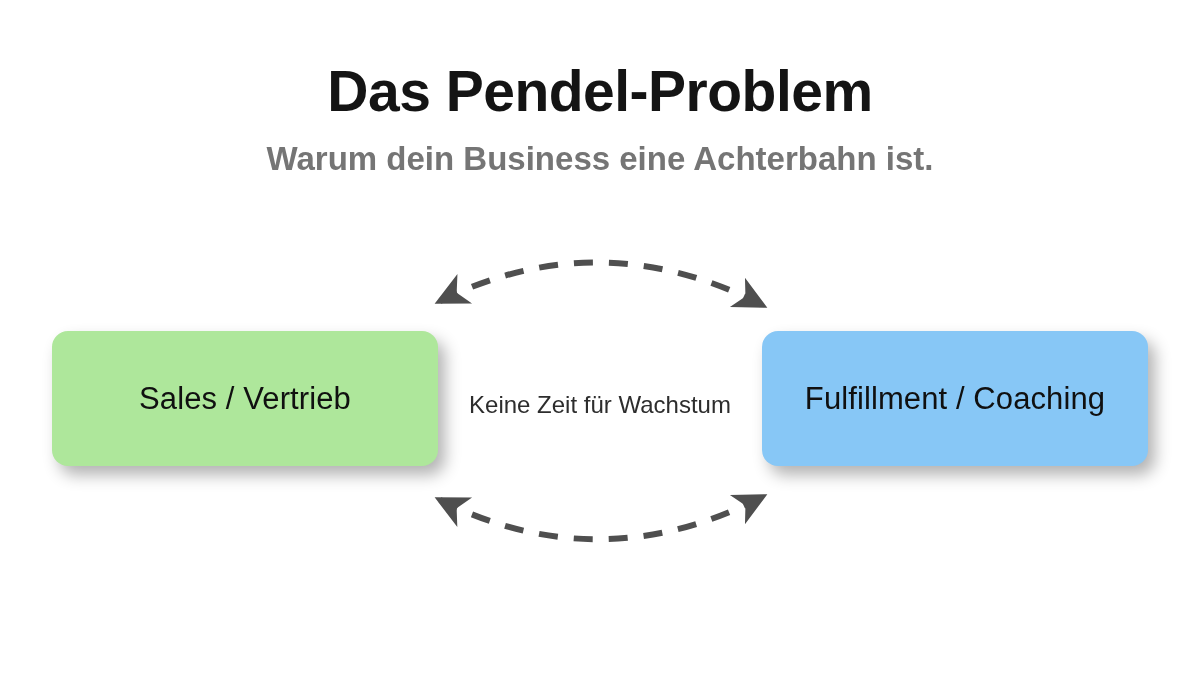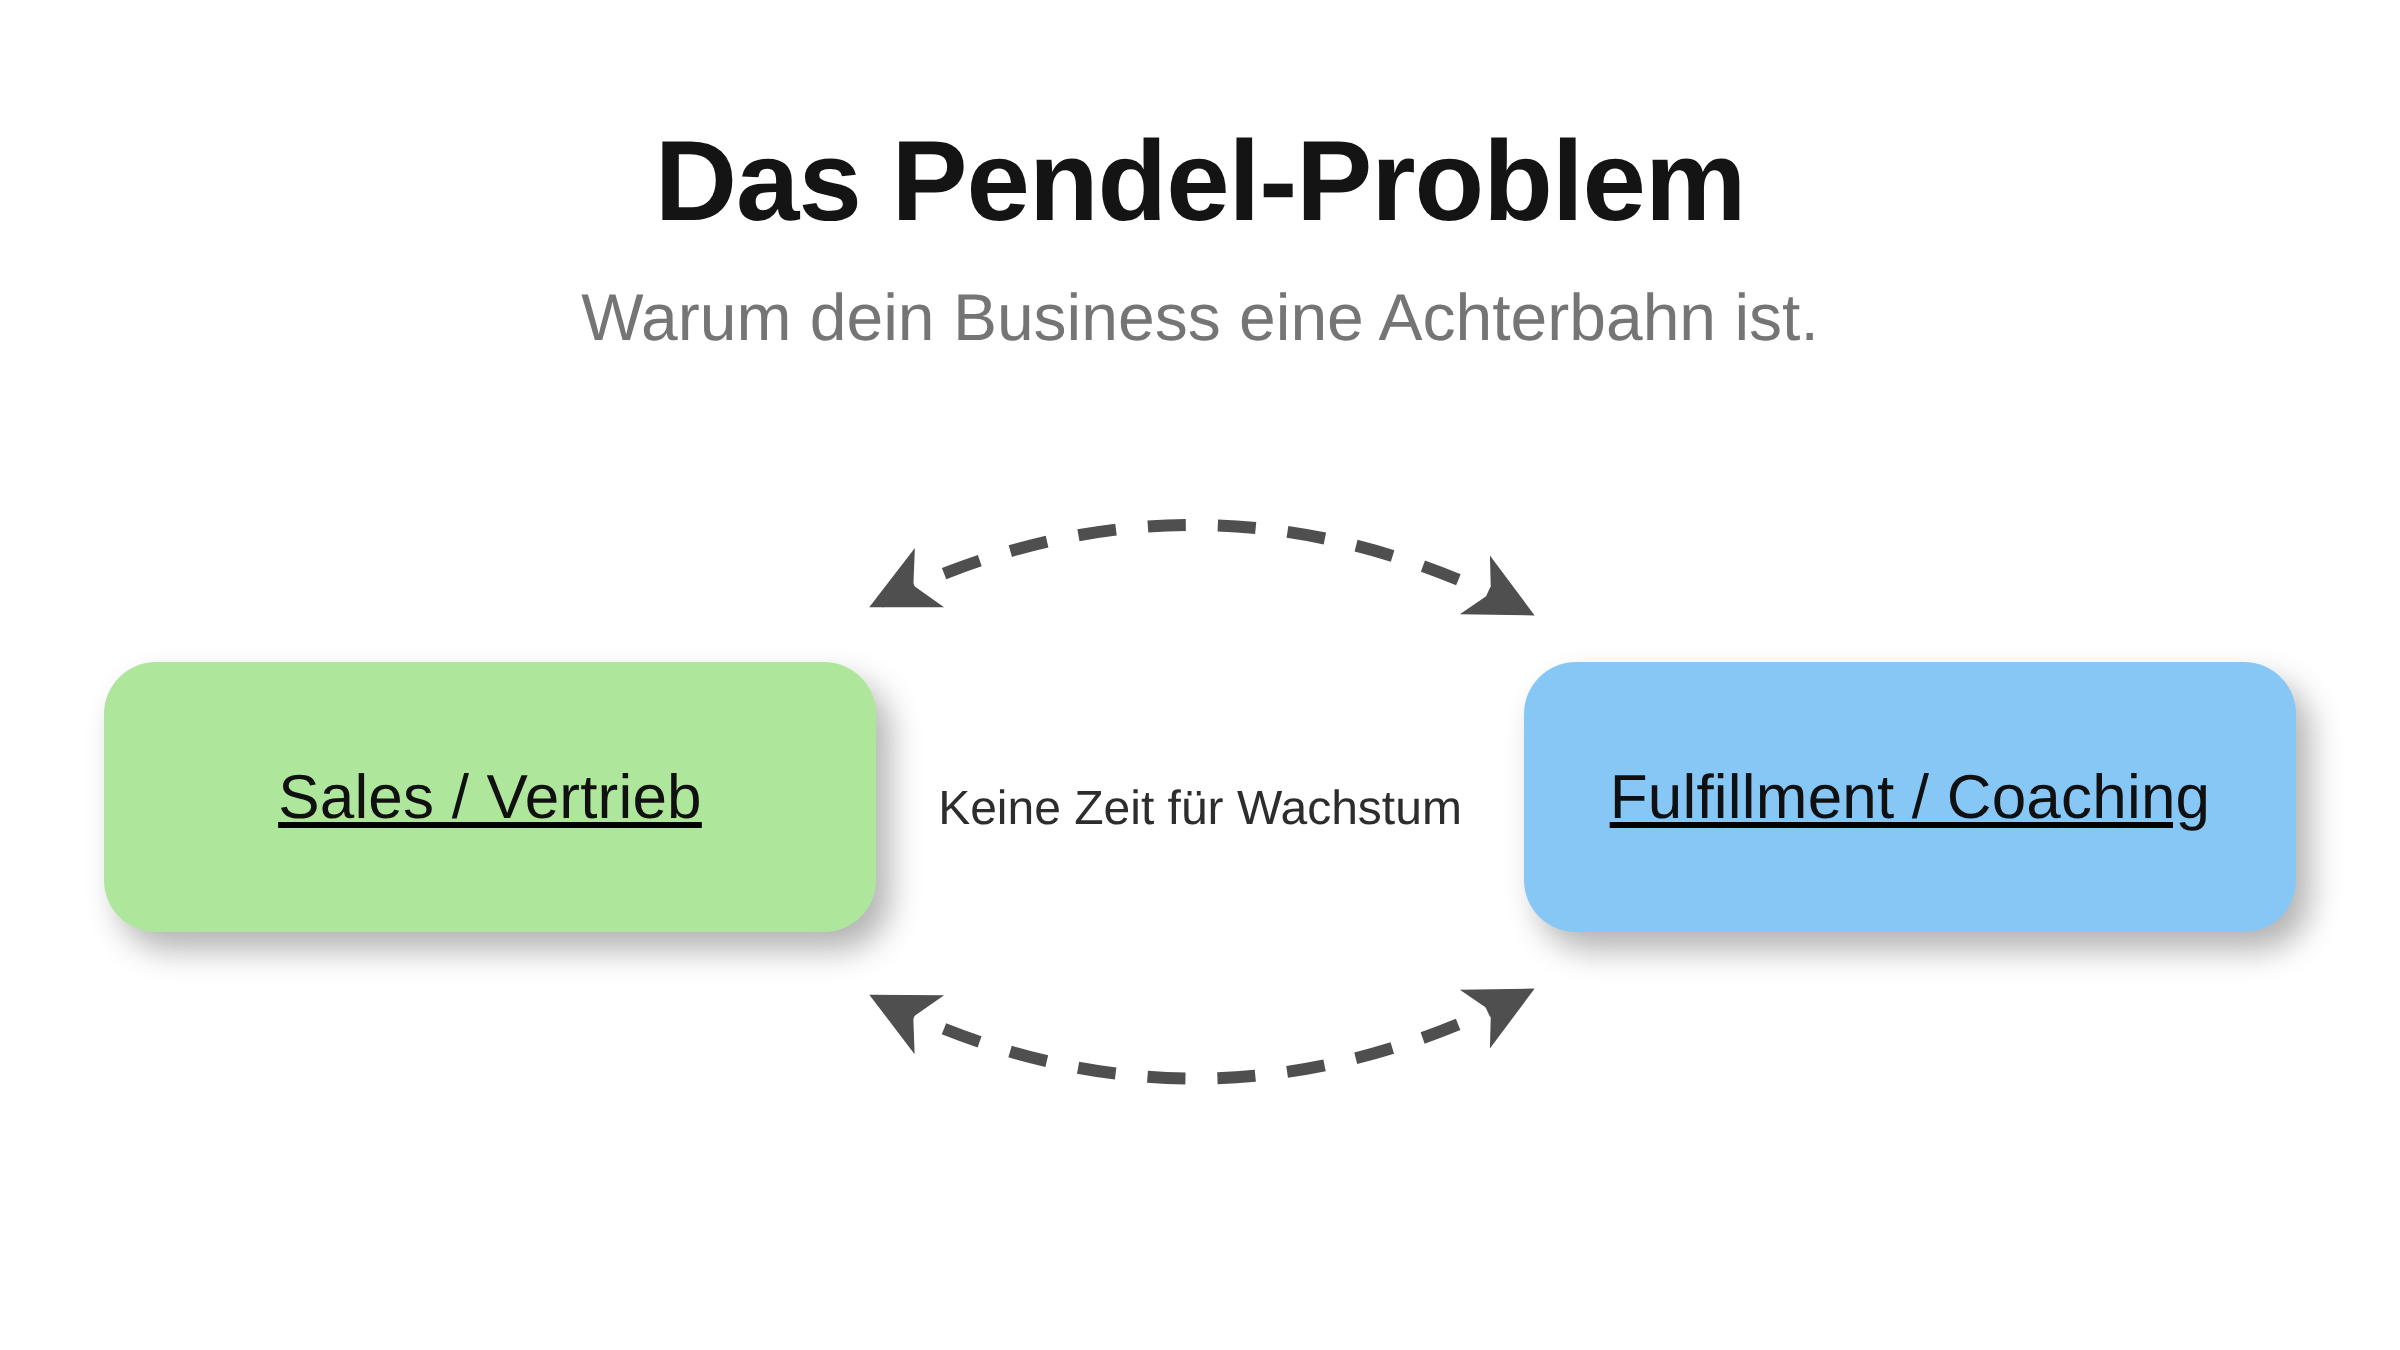--- a/index.html
+++ b/index.html
@@ -37,36 +37,35 @@
     line-height: 1.1;
     white-space: nowrap;
   }
   .subtitle {
     position: absolute;
     left: 0;
     top: 138px;
     width: 1200px;
     text-align: center;
     font-size: 33px;
-    font-weight: 400;
+    font-weight: 700;
     color: #757575;
     line-height: 1.25;
     white-space: nowrap;
   }
 
   
   .node {
     position: absolute;
     display: flex;
     align-items: center;
     justify-content: center;
-    border-radius: 26px;
+    border-radius: 16px;
     box-shadow: 7px 9px 16px rgba(0,0,0,0.30);
     box-sizing: border-box;
-    text-decoration: underline;
   }
   .node-label {
     font-size: 31px;
     font-weight: 400;
     color: #101010;
     letter-spacing: 0.1px;
     white-space: nowrap;
   }
   #node-sales {
     left: 52px;

